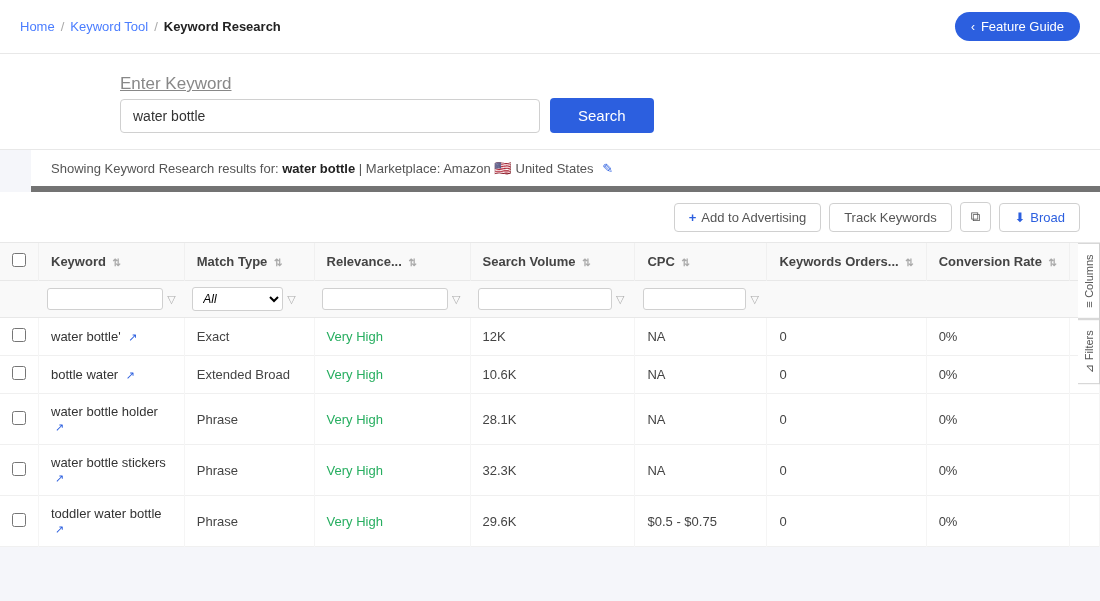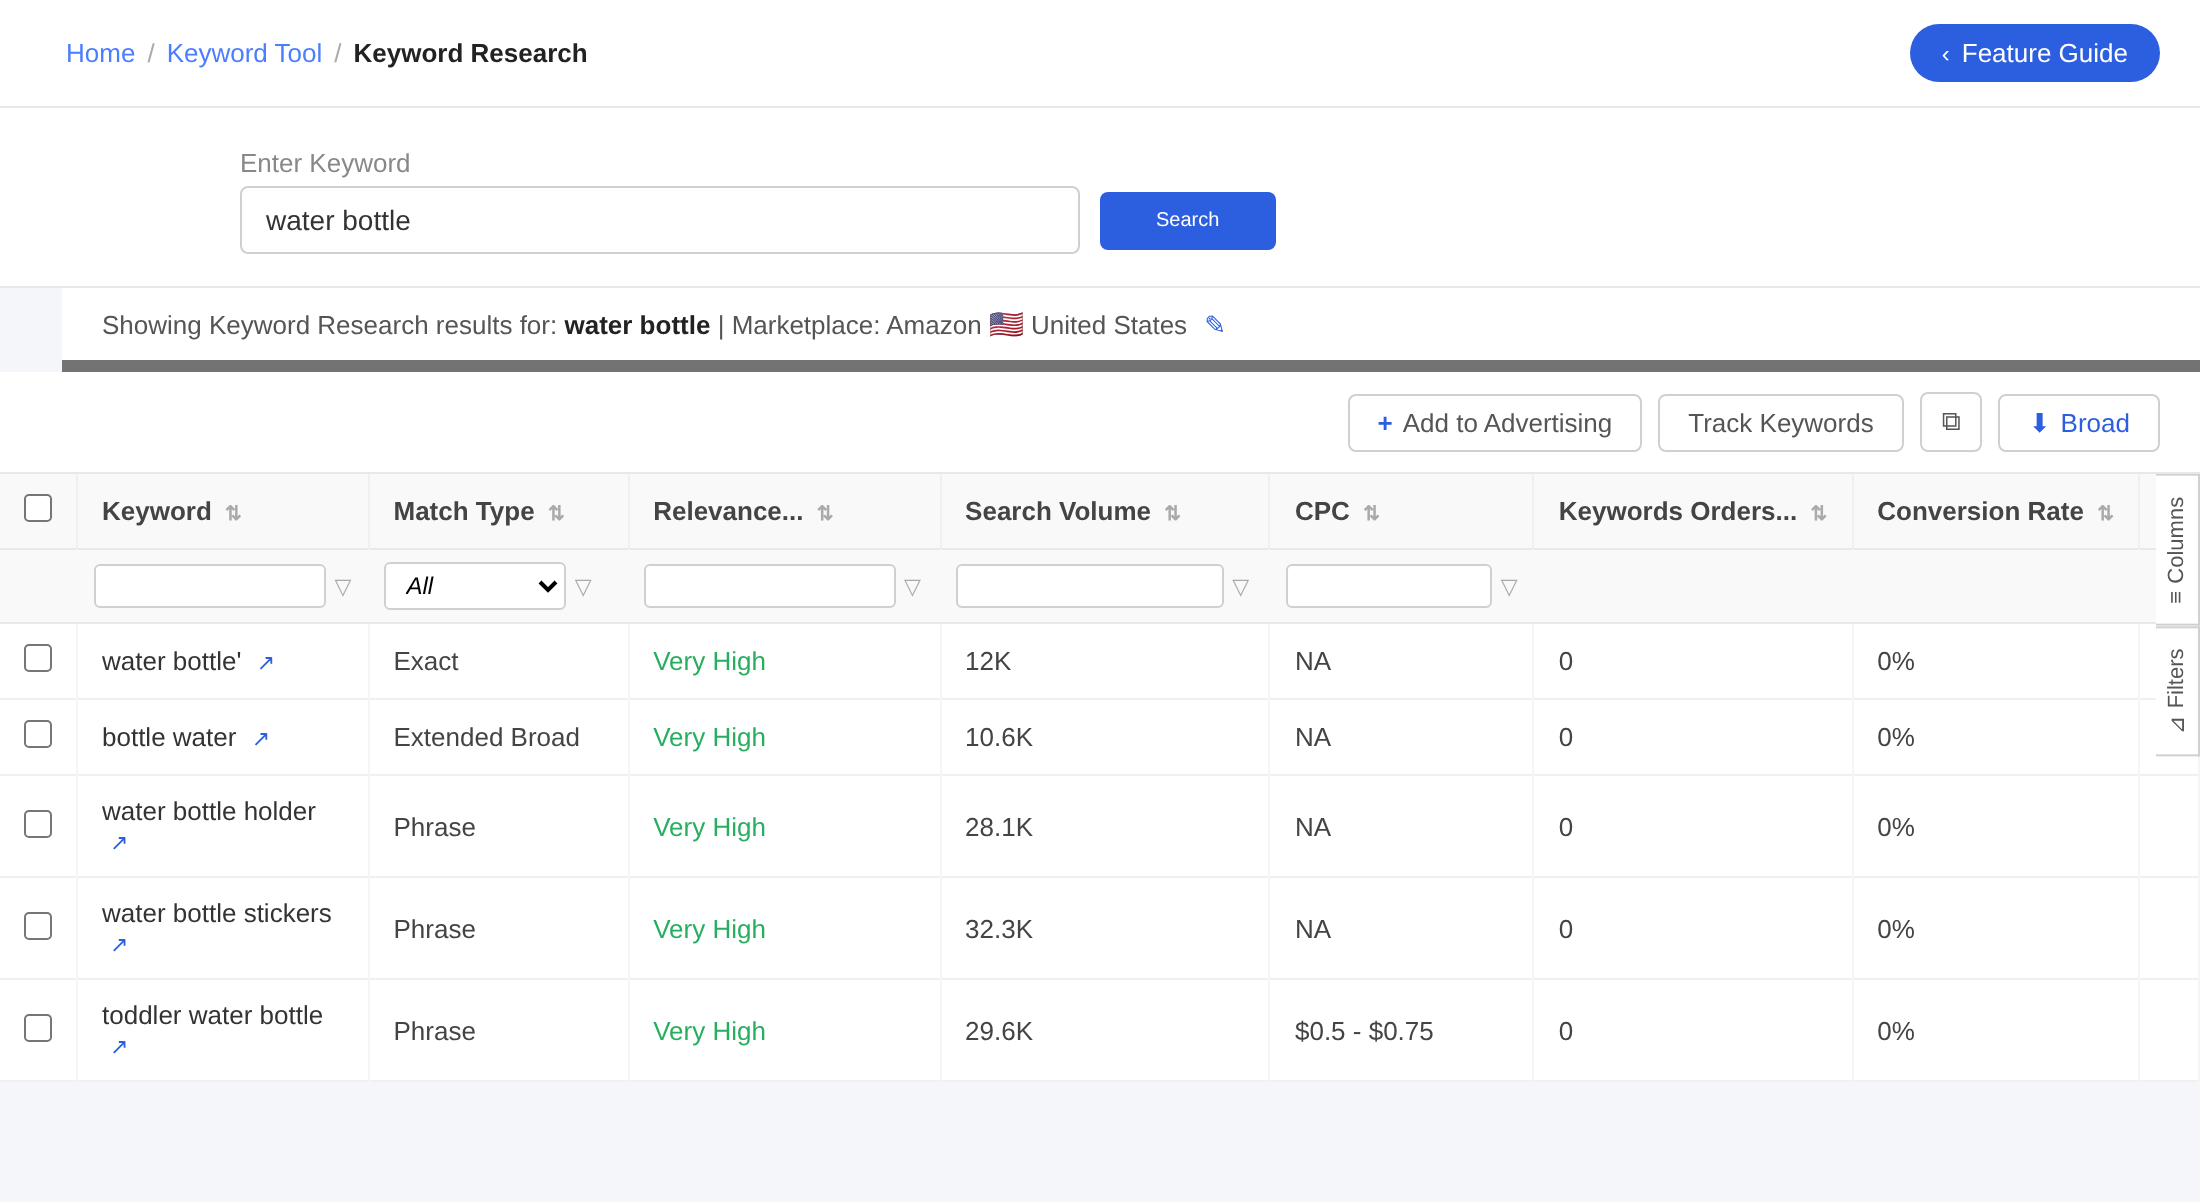--- a/index.html
+++ b/index.html
@@ -12,21 +12,20 @@
       padding: 12px 20px;
       display: flex;
       align-items: center;
       justify-content: space-between;
     }
     .breadcrumb {
       display: flex;
       align-items: center;
       gap: 6px;
       font-size: 13px;
-      margin-left: 13px;
     }
     .breadcrumb-item { color: #555; }
     .breadcrumb-item.active { color: #222; font-weight: 700; }
     .breadcrumb-sep { color: #aaa; }
     .breadcrumb-item a { color: #4a7dff; text-decoration: none; }
 
     .feature-guide-btn {
       background: #2c5fdf;
       color: #fff;
       border: none;
@@ -40,23 +39,24 @@
     }
     .feature-guide-btn .chevron { font-size: 12px; }
 
     
     .search-area {
       background: #fff;
       padding: 20px 20px 16px 120px;
       border-bottom: 1px solid #e8e8e8;
     }
     .search-label {
-      font-size: 13px;
+      font-size: 17px;
       color: #888;
       margin-bottom: 4px;
+      text-decoration: underline;
     }
     .search-row {
       display: flex;
       gap: 10px;
       align-items: center;
     }
     .search-input {
       border: 1px solid #d0d0d0;
       border-radius: 4px;
       padding: 8px 12px;
@@ -64,21 +64,21 @@
       width: 420px;
       outline: none;
       color: #333;
     }
     .search-btn {
       background: #2c5fdf;
       color: #fff;
       border: none;
       border-radius: 4px;
       padding: 9px 28px;
-      font-size: 10px;
+      font-size: 15px;
       cursor: pointer;
     }
 
     
     .results-bar {
       background: #fff;
       padding: 10px 20px;
       font-size: 13px;
       color: #555;
       border-bottom: 6px solid #737373;

